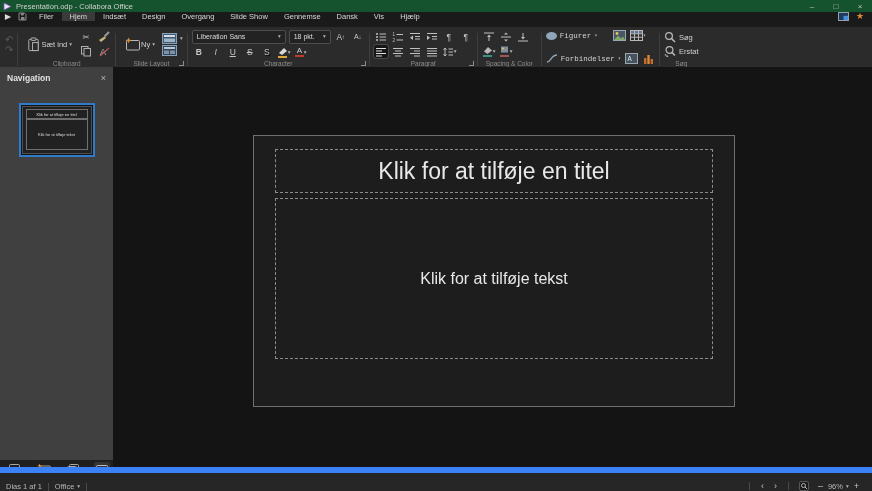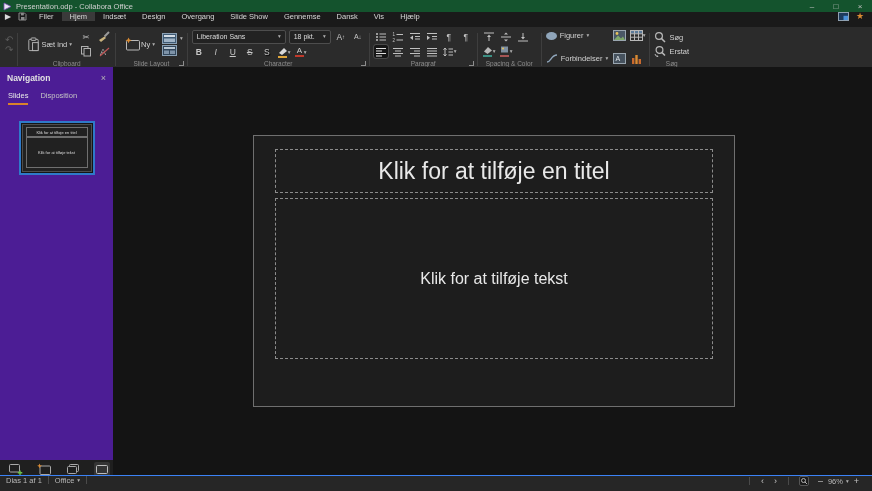--- a/index.html
+++ b/index.html
@@ -44,21 +44,21 @@
   .caret{font-size:5.5px;color:#b0b0b0;line-height:5px;}
   .combo{background:#222;border:1px solid #4d4d4d;border-radius:2px;height:12px;
          display:flex;align-items:center;font-size:7px;color:#ddd;padding:0 4px;}
   .combo .caret{margin-left:auto;padding-left:4px;}
   .glyph-dis{color:#5b5b5b;font-size:10px;line-height:9px;}
   .b{font-weight:bold}.i{font-style:italic}.u{text-decoration:underline}
   .s{text-decoration:line-through}.sh{text-shadow:1px 1px 1px #000;}
   .colorstack{display:flex;flex-direction:column;align-items:center;line-height:7px;}
   .colorstack .bar{width:9px;height:2px;margin-top:1px;}
   
-  .sidebar{position:absolute;left:0;top:67px;width:113px;bottom:31px;background:#4c1d95;}
+  .sidebar{position:absolute;left:0;top:67px;width:113px;bottom:31px;background:#404040;}
   .sb-head{display:flex;align-items:center;padding:6px 7px 4px;}
   .sb-title{font-size:8.5px;font-weight:bold;color:#e2e2e2;}
   .sb-close{margin-left:auto;font-size:9px;color:#b5b5b5;}
   .sb-tabs{display:flex;gap:12px;padding:4px 8px 0;font-size:7.5px;color:#c5c5c5;}
   .sb-tab{padding-bottom:3px;border-bottom:2px solid transparent;}
   .sb-tab.active{border-bottom-color:#d9822b;color:#e8e8e8;}
   .thumb{margin:16px auto 0;width:70px;height:48px;border:2px solid #2f7ac9;
          background:#151515;padding:1px;}
   .thumb-slide{width:100%;height:100%;background:#212121;border:1px solid #4d4d4d;
                box-sizing:border-box;position:relative;}
@@ -73,22 +73,22 @@
   .fbtn.sel{background:#343434;}
   
   .canvas{position:absolute;left:113px;top:67px;right:0;bottom:13px;background:#141414;}
   .slide{position:absolute;left:140px;top:68px;width:480px;height:270px;background:#1d1d1d;
          border:1px solid #6f6f6f;}
   .ph{position:absolute;border:1px dashed #8c8c8c;display:flex;align-items:center;
       justify-content:center;color:#e8e8e8;}
   .ph-title{left:21px;top:13px;width:436px;height:42px;font-size:23px;}
   .ph-body{left:21px;top:62px;width:436px;height:159px;font-size:16px;}
   
-  .statusbar{position:absolute;left:0;right:0;bottom:0;height:16px;background:#262626;
-             border-top:1px solid #3b82f6;box-sizing:border-box;display:flex;align-items:flex-start;
+  .statusbar{position:absolute;left:0;right:0;bottom:0;height:24px;background:#262626;
+             border-top:6px solid #3b82f6;box-sizing:border-box;display:flex;align-items:flex-end;
              font-size:7.5px;color:#b8b8b8;}
   .ssep{width:1px;height:8px;background:#4a4a4a;margin:0 6px;}
   .sb-right{margin-left:auto;display:flex;align-items:center;padding-right:8px;}
   .sb-right .nav{font-size:9px;color:#c5c5c5;padding:0 5px;}
   .zbtn{font-size:9px;color:#c5c5c5;padding:0 5px;}
   svg{display:block;}
 </style>
 </head>
 <body>
 
@@ -414,21 +414,21 @@
               </span>
             <span class="caret">▾</span>
           </span>
         </div>
       </div>
       <div class="tlabel"><span>Spacing &amp; Color</span></div>
     </div>
     <div class="vsep"></div>
 
     <div class="tgroup">
-      <div class="col2" style="flex:1;justify-content:flex-end;gap:10px;">
+      <div class="col2" style="flex:1;justify-content:flex-end;gap:10px;font-family:Liberation Mono, monospace;">
         <div class="row">
           <span class="row" style="min-width:64px;">
             <span style="width:11px;height:8px;border-radius:50%;background:#8fa5ba;display:inline-block;"></span>
             <span style="font-size:7.5px;color:#d2d2d2;">Figurer</span>
             <span class="caret">▾</span>
           </span>
           <span class="tbtn">
             <svg width="13" height="11" viewBox="0 0 13 11">
                 <rect x="0.5" y="0.5" width="12" height="10" fill="#4a5866" stroke="#9aa6b0"></rect>
                 <circle cx="4" cy="3.5" r="1.4" fill="#e8c35a"></circle>
@@ -502,24 +502,20 @@
       </div>
       <div class="tlabel"><span>Søg</span></div>
     </div>
 
   </div>
 
   <div class="sidebar">
     <div class="sb-head">
       <span class="sb-title">Navigation</span>
       <span class="sb-close">×</span>
-    </div>
-    <div class="sb-tabs">
-      <span class="sb-tab active">Slides</span>
-      <span class="sb-tab">Disposition</span>
     </div>
     <div class="thumb">
       <div class="thumb-slide">
         <div class="thumb-box thumb-title">Klik for at tilføje en titel</div>
         <div class="thumb-box thumb-body">Klik for at tilføje tekst</div>
       </div>
     </div>
   </div>
 
   <div class="panelfooter">

